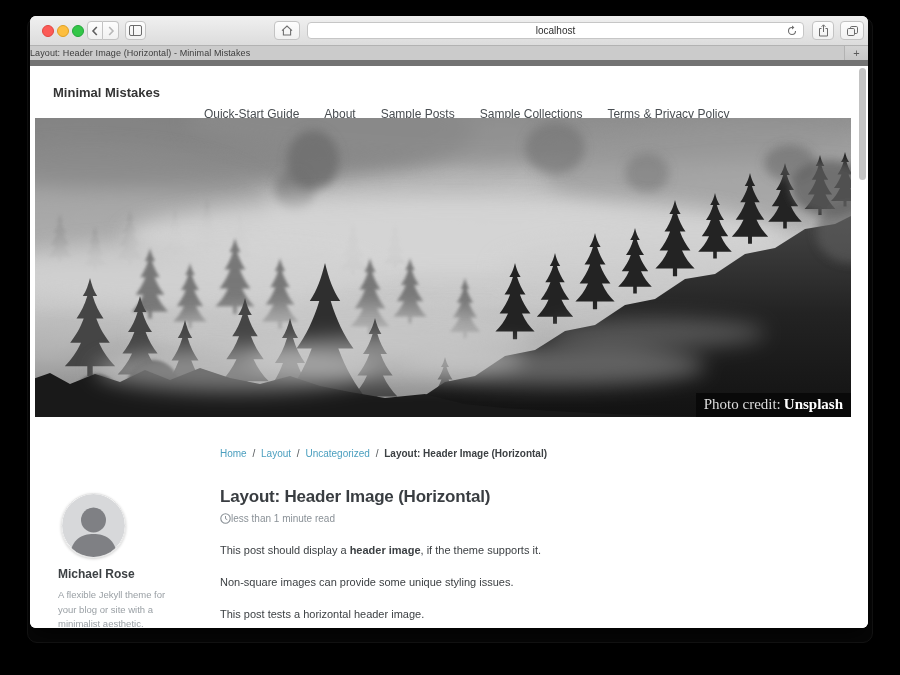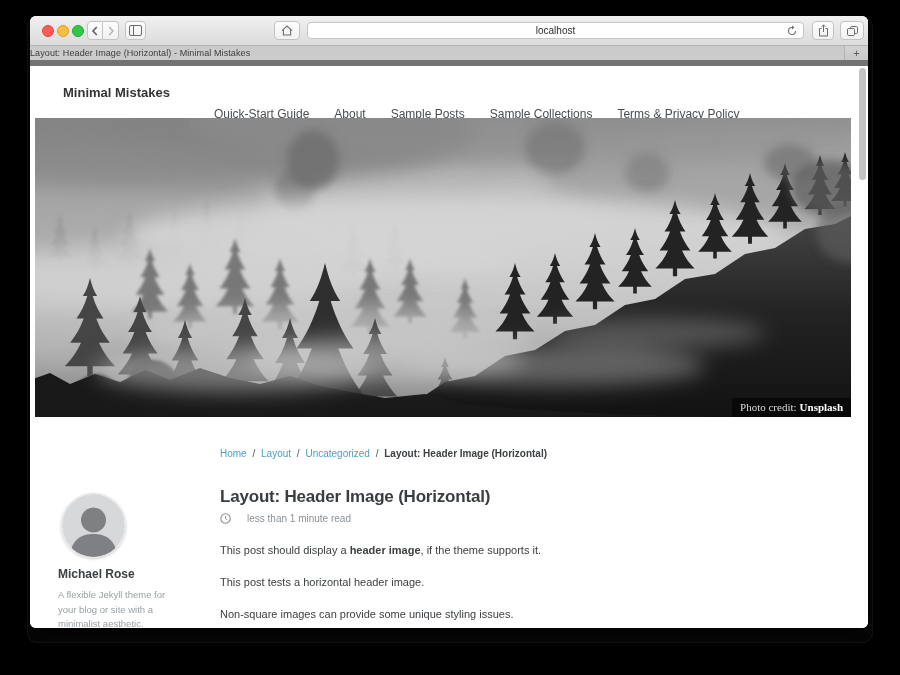--- a/index.html
+++ b/index.html
@@ -60,42 +60,42 @@
     display:flex;align-items:center;justify-content:center;
     font-size:11px;color:#5b5b5b;line-height:1;
   }
   
   .viewport{position:relative;height:567px;background:#fff;overflow:hidden;}
   .scroll-thumb{
     position:absolute;right:2px;top:2px;width:7px;height:112px;
     background:#c3c3c3;border-radius:4px;z-index:50;
   }
   
-  .masthead{height:52px;display:flex;align-items:center;padding-left:33px;}
+  .masthead{height:52px;display:flex;align-items:center;padding-left:23px;}
   .site-title{font-size:13px;font-weight:bold;color:#343434;text-decoration:none;}
   .site-nav{display:flex;gap:25px;margin-left:44px;}
   .site-nav span{font-size:12px;color:#494e52;cursor:pointer;margin-top:44px;}
   
   .hero{position:relative;margin-left:5px;width:816px;height:299px;overflow:hidden;background:#b5b5b5;}
   .hero svg{display:block;width:816px;height:299px;}
   .photo-credit{
     position:absolute;right:0;bottom:0;background:rgba(0,0,0,.55);
-    color:#dcdcdc;font-family:"Liberation Serif",serif;font-size:11px;
+    color:#dcdcdc;font-family:"Liberation Serif",serif;font-size:15px;
     padding:3px 8px 4px 8px;
   }
   .photo-credit .credit-link{color:#fff;font-weight:bold;margin-left:3px;}
   
   .breadcrumbs{position:absolute;left:190px;top:382px;font-size:10px;color:#3d4144;}
   .breadcrumbs .crumb{color:#4b9fbf;cursor:pointer;}
   .breadcrumbs .sep{margin:0 3px;color:#55595c;}
   .breadcrumbs .current{font-weight:bold;color:#3d4144;}
   
   .article{position:absolute;left:190px;top:421px;width:580px;}
   .article h1{margin:0;font-size:17px;line-height:1.15;color:#393d41;letter-spacing:-.2px;}
-  .meta{display:flex;align-items:center;gap:16px;margin-top:6px;color:#8a9197;font-size:10px;}
+  .meta{display:flex;align-items:center;gap:0;margin-top:6px;color:#8a9197;font-size:10px;}
   .article p{margin:19px 0 17px 0;font-size:11px;line-height:1.4;color:#3d4144;}
   .article p + p{margin-top:0;}
   
   .author{position:absolute;left:28px;top:427px;width:135px;}
   .avatar{width:63px;height:63px;border-radius:50%;margin-left:3px;
     border:1px solid #e4e4e4;box-shadow:0 1px 3px rgba(0,0,0,.2);overflow:hidden;}
   .author-name{margin-top:9px;font-size:12px;font-weight:600;color:#3d4144;}
   .author-bio{margin-top:7px;font-size:9.5px;line-height:1.55;color:#9aa0a5;width:118px;}
   .icon{display:block;}
 </style>
@@ -320,19 +320,19 @@
     <div class="article">
       <h1>Layout: Header Image (Horizontal)</h1>
       <div class="meta">
         <svg class="icon" width="11" height="11" viewBox="0 0 11 11">
             <circle cx="5.5" cy="5.5" r="4.7" fill="none" stroke="#8a9197" stroke-width="1.1"></circle>
             <path d="M5.5,3 L5.5,5.7 L7.3,6.7" fill="none" stroke="#8a9197" stroke-width="1"></path>
           </svg>
         <span>less than 1 minute read</span>
       </div>
       <p><span>This post should display a </span><strong>header image</strong><span>, if the theme supports it.</span></p>
+      <p>Non-square images can provide some unique styling issues.</p>
       <p>This post tests a horizontal header image.</p>
-      <p>Non-square images can provide some unique styling issues.</p>
     </div>
 
     <div class="scroll-thumb"></div>
   </div>
 </div>
 
 </body></html>

